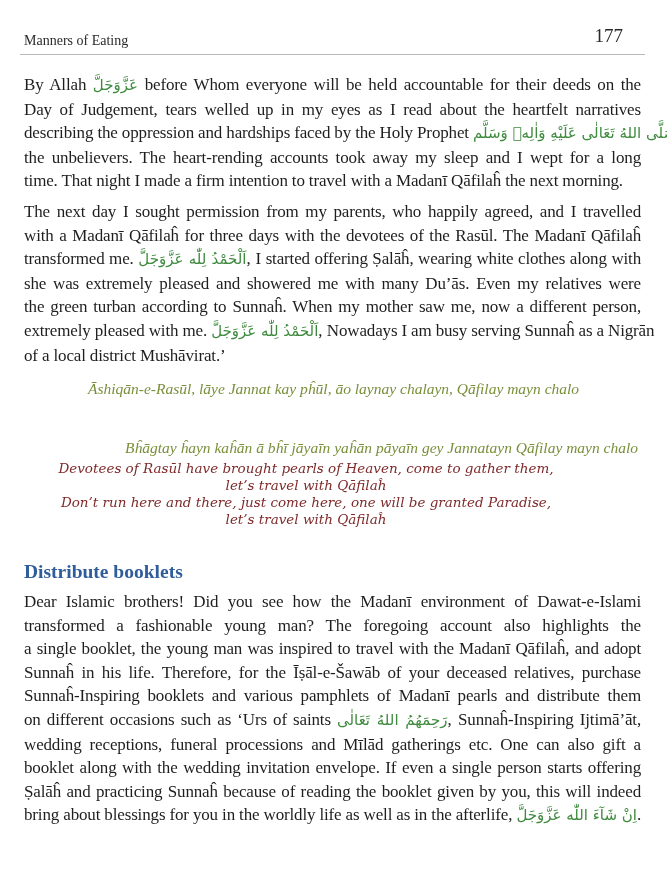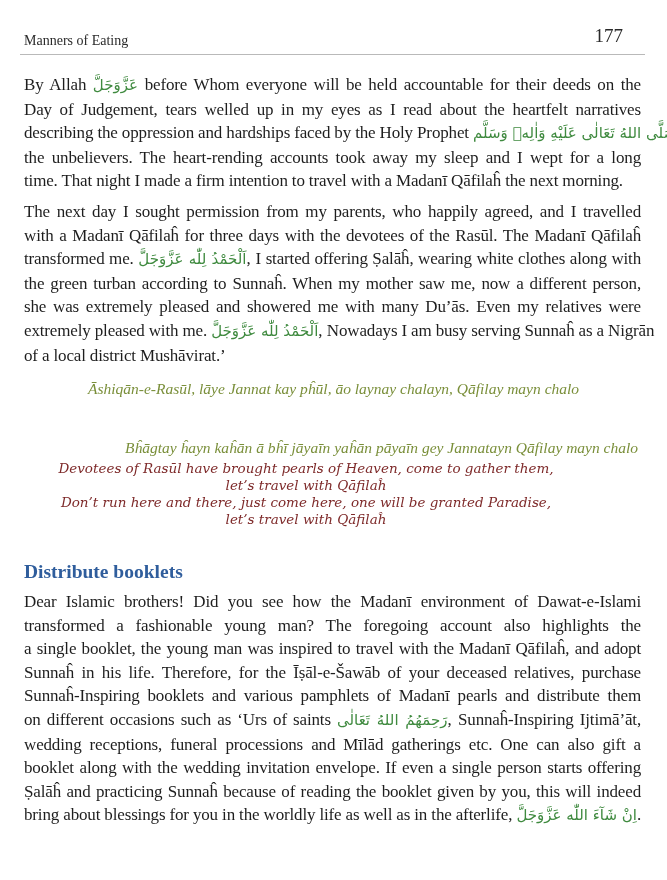--- a/index.html
+++ b/index.html
@@ -28,22 +28,22 @@
   <span class="line">Day of Judgement, tears welled up in my eyes as I read about the heartfelt narratives</span>
   <span class="line"><span>describing the oppression and hardships faced by the Holy Prophet </span><span class="ar">صَلَّى اللهُ تَعَالٰى عَلَيْهِ وَاٰلِهٖ وَسَلَّم</span><span> from</span></span>
   <span class="line">the unbelievers. The heart-rending accounts took away my sleep and I wept for a long</span>
   <span class="line last">time. That night I made a firm intention to travel with a Madanī Qāfilaĥ the next morning.</span>
 </div>
 
 <div class="para" style="top:200px;">
   <span class="line">The next day I sought permission from my parents, who happily agreed, and I travelled</span>
   <span class="line">with a Madanī Qāfilaĥ for three days with the devotees of the Rasūl. The Madanī Qāfilaĥ</span>
   <span class="line"><span>transformed me. </span><span class="ar">اَلْحَمْدُ لِلّٰه عَزَّوَجَلَّ</span><span>, I started offering Ṣalāĥ, wearing white clothes along with</span></span>
+  <span class="line">she was extremely pleased and showered me with many Du’ās. Even my relatives were</span>
   <span class="line">the green turban according to Sunnaĥ. When my mother saw me, now a different person,</span>
-  <span class="line">she was extremely pleased and showered me with many Du’ās. Even my relatives were</span>
   <span class="line"><span>extremely pleased with me. </span><span class="ar">اَلْحَمْدُ لِلّٰه عَزَّوَجَلَّ</span><span>, Nowadays I am busy serving Sunnaĥ as a Nigrān</span></span>
   <span class="line last">of a local district Mushāvirat.’</span>
 </div>
 
 <div class="verse" style="top:377px;">Āshiqān-e-Rasūl, lāye Jannat kay pĥūl, āo laynay chalayn, Qāfilay mayn chalo</div>
 <div class="verse" style="top:436px;margin-left:48px;">Bĥāgtay ĥayn kaĥān ā bĥī jāyaīn yaĥān pāyaīn gey Jannatayn Qāfilay mayn chalo</div>
 
 <div class="trans" style="top:460px;">Devotees of Rasūl have brought pearls of Heaven, come to gather them,</div>
 <div class="trans" style="top:477px;">let’s travel with Qāfilaĥ</div>
 <div class="trans" style="top:494px;">Don’t run here and there, just come here, one will be granted Paradise,</div>

